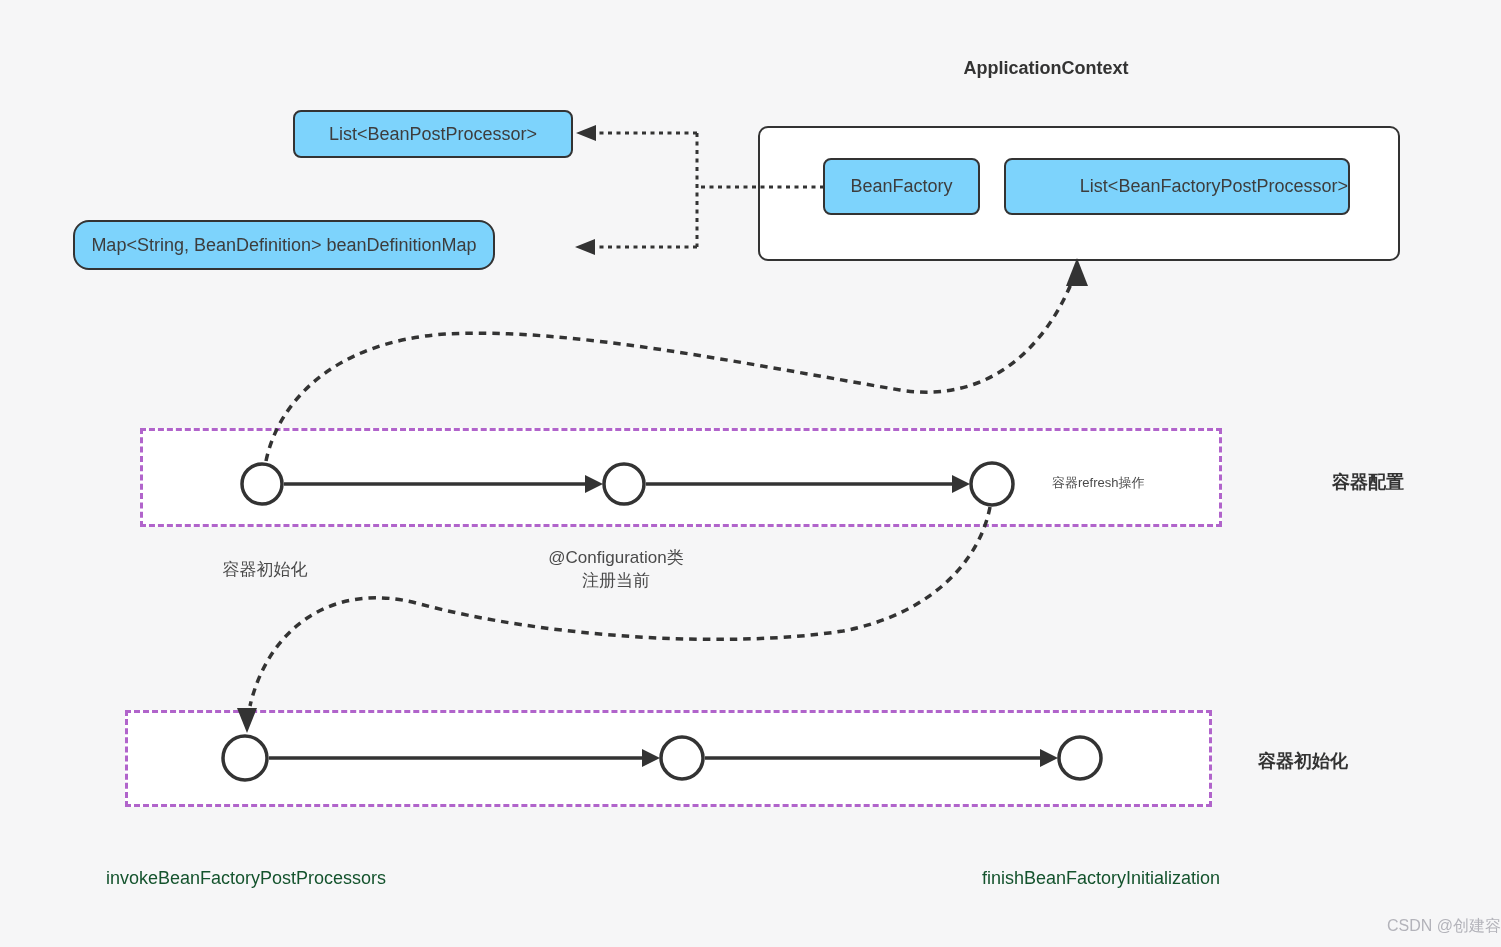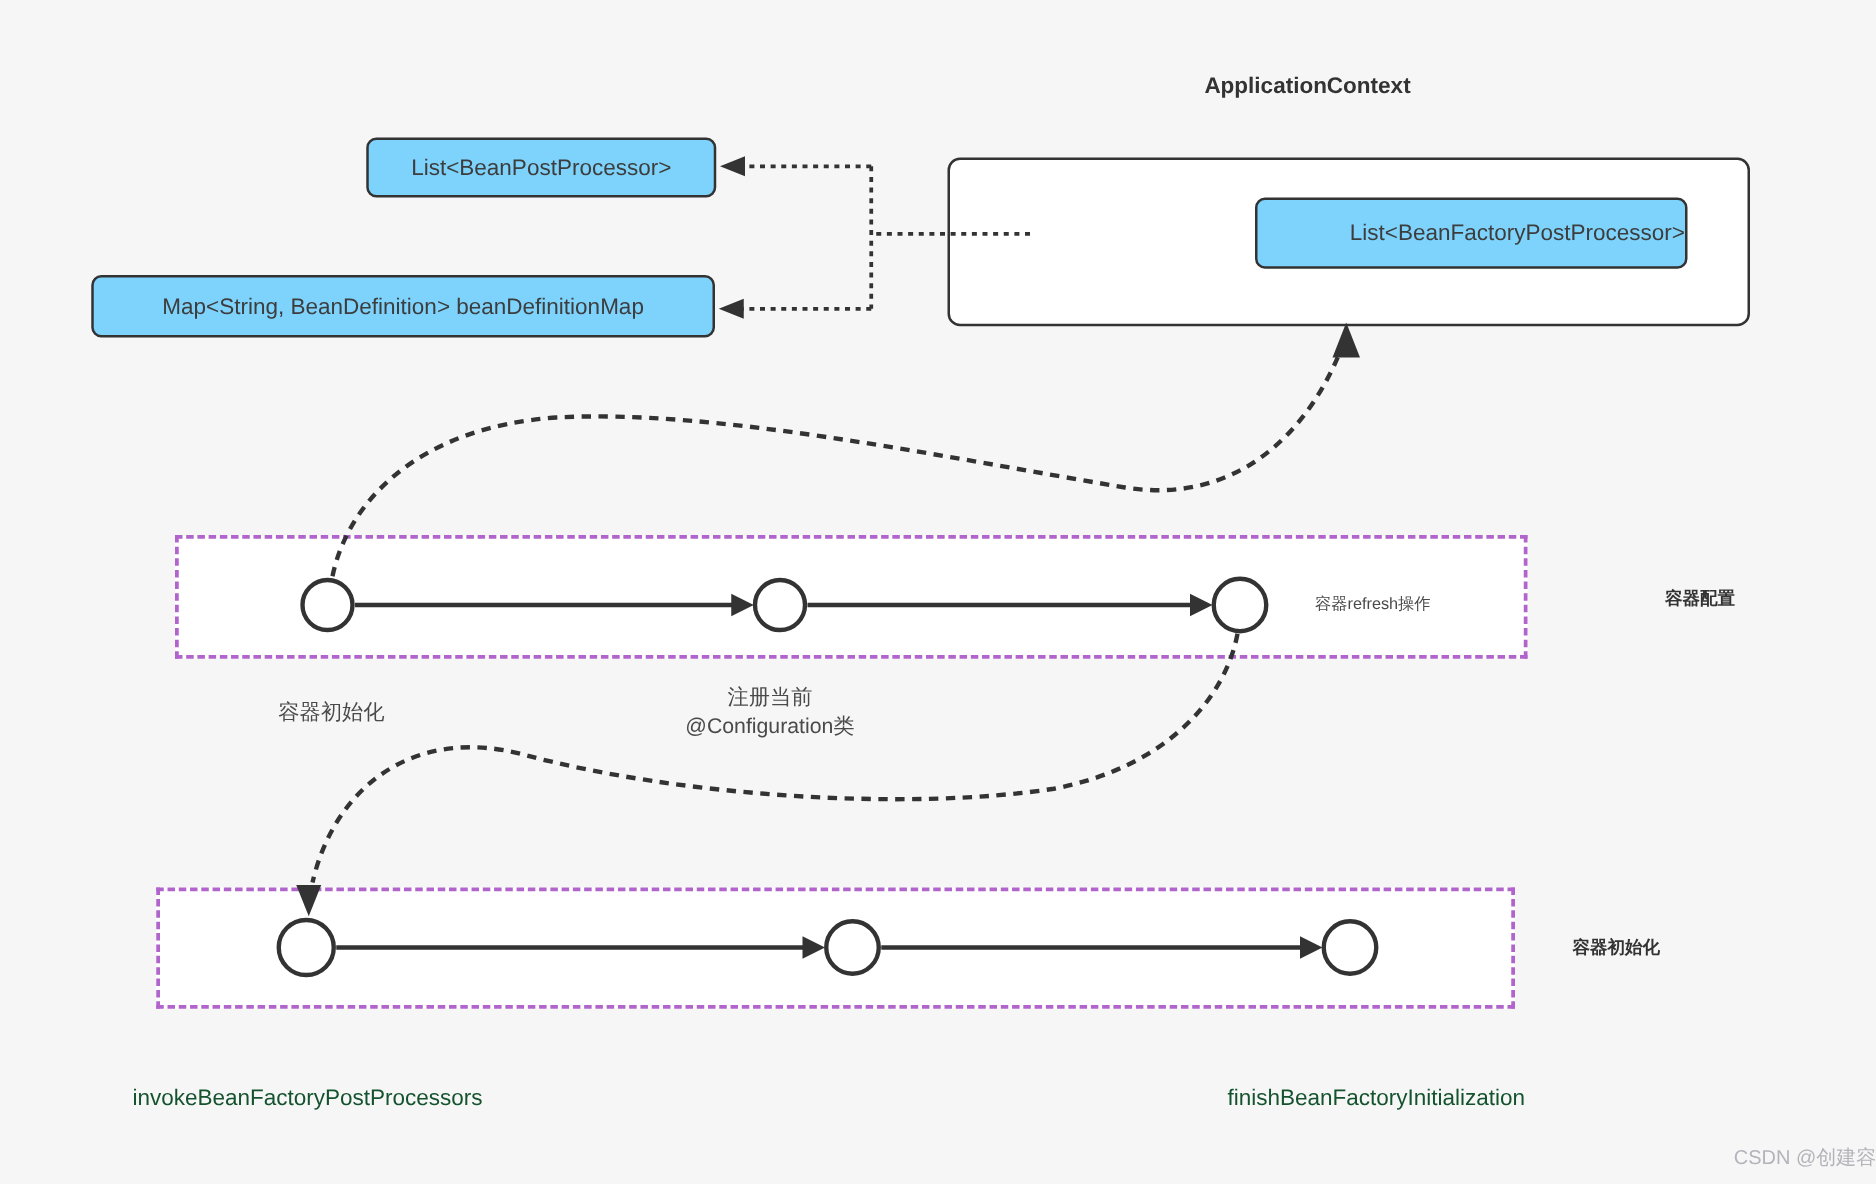--- a/index.html
+++ b/index.html
@@ -50,21 +50,21 @@
   .diagram-title {
     position: absolute;
     font-size: 18px;
     font-weight: bold;
     color: #333333;
     text-align: center;
     z-index: 3;
   }
   .section-label {
     position: absolute;
-    font-size: 14px;
+    font-size: 18px;
     font-weight: bold;
     color: #333333;
     z-index: 3;
     white-space: nowrap;
   }
   .step-label {
     position: absolute;
     font-size: 17px;
     color: #4a4a4a;
     text-align: center;
@@ -102,30 +102,33 @@
 </style>
 </head>
 <body>
 
 <div id="stage">
 
   <div class="diagram-title" style="left:870px; top:58px; width:352px;">ApplicationContext</div>
 
   <div class="outer-box" style="left:758px; top:126px; width:642px; height:135px;"></div>
 
+  <div class="node-box" style="left:823px; top:158px; width:157px; height:57px;">
+    <span>BeanFactory</span>
+  </div>
 
   <div class="node-box" style="left:1004px; top:158px; width:346px; height:57px;justify-content:flex-end;">
     <span>List&lt;BeanFactoryPostProcessor&gt;</span>
   </div>
 
   <div class="node-box" style="left:293px; top:110px; width:280px; height:48px;">
     <span>List&lt;BeanPostProcessor&gt;</span>
   </div>
 
-  <div class="node-box" style="left:73px; top:220px; width:499px; height:50px;">
+  <div class="node-box" style="left:73px; top:220px; width:422px; height:50px;border-radius:16px;">
     <span>Map&lt;String, BeanDefinition&gt; beanDefinitionMap</span>
   </div>
 
   <div class="stage-box" style="left:140px; top:428px; width:1082px; height:99px;"></div>
 
   <div class="stage-box" style="left:125px; top:710px; width:1087px; height:97px;"></div>
 
   <svg class="wires" width="1501" height="947" viewBox="0 0 1501 947">
 
     <g stroke="#333333" stroke-width="3" fill="none" stroke-dasharray="4 4.5">
@@ -161,22 +164,22 @@
     <line x1="269" y1="758" x2="645" y2="758" stroke="#333333" stroke-width="3.5"></line>
     <polygon points="660,758 642,749 642,767" fill="#333333"></polygon>
     <line x1="705" y1="758" x2="1044" y2="758" stroke="#333333" stroke-width="3.5"></line>
     <polygon points="1058,758 1040,749 1040,767" fill="#333333"></polygon>
   </svg>
 
   <div class="inner-note" style="left:1052px; top:474px;">容器refresh操作</div>
   <div class="section-label" style="left:1332px; top:470px;">容器配置</div>
   <div class="step-label" style="left:180px; top:558px; width:170px;">容器初始化</div>
   <div class="step-label" style="left:466px; top:546px; width:300px;">
+    <div>@Configuration类</div>
     <div>注册当前</div>
-    <div>@Configuration类</div>
   </div>
 
   <div class="section-label" style="left:1258px; top:749px;">容器初始化</div>
   <div class="code-label" style="left:71px; top:868px; width:350px;">invokeBeanFactoryPostProcessors</div>
   <div class="code-label" style="left:951px; top:868px; width:300px;">finishBeanFactoryInitialization</div>
 
   <div class="watermark" style="right:11px; top:916px;">CSDN @创建容器</div>
 
 </div>
 

